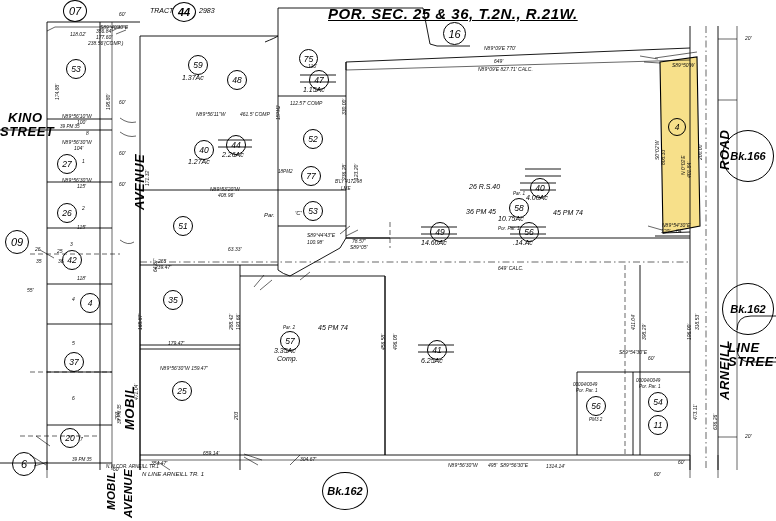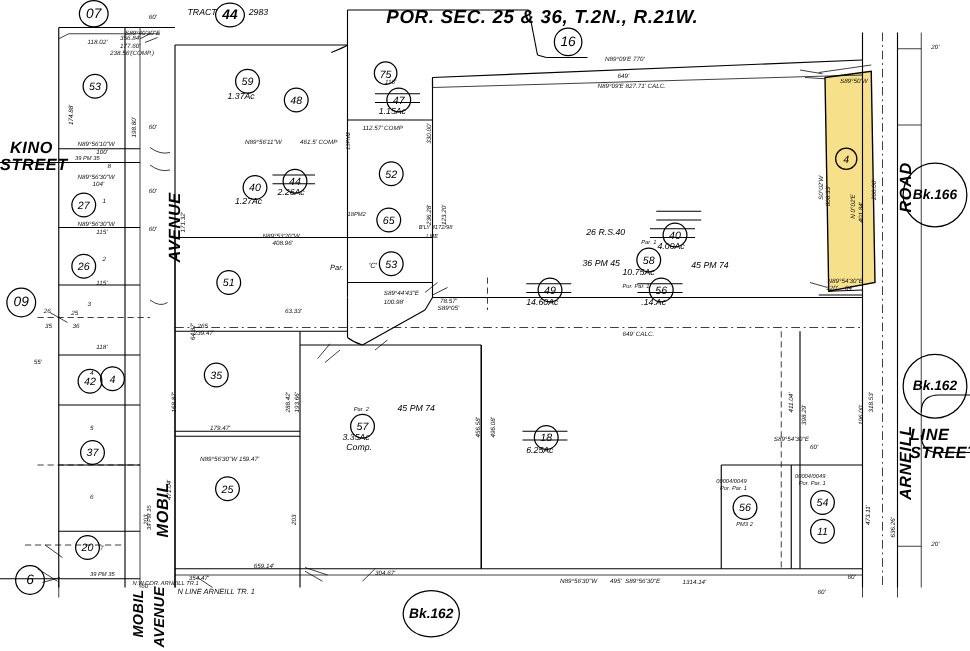--- a/index.html
+++ b/index.html
@@ -175,21 +175,21 @@
     <line class="l" x1="421" y1="227" x2="457" y2="227"></line>
     <line class="l" x1="421" y1="234" x2="457" y2="234"></line>
     <line class="l" x1="510" y1="227" x2="546" y2="227"></line>
     <line class="l" x1="510" y1="234" x2="546" y2="234"></line>
     <line class="l" x1="418" y1="345" x2="454" y2="345"></line>
     <line class="l" x1="418" y1="352" x2="454" y2="352"></line>
     <line class="l" x1="525" y1="169" x2="561" y2="169"></line>
     <line class="l" x1="525" y1="176" x2="561" y2="176"></line>
   </svg>
 
-  <div class="lbl title" style="left:309px;top:5px;">POR. SEC. 25 &amp; 36, T.2N., R.21W.</div>
+  <div class="lbl title" style="left:328px;top:5px;text-decoration:underline;">POR. SEC. 25 &amp; 36, T.2N., R.21W.</div>
   <div class="circ big" style="left:443px;top:22px;width:21px;height:21px;">16</div>
 
   <div class="lbl" style="left:150px;top:7px;font-style:italic;font-size:7px;">TRACT</div>
   <div class="circ big" style="left:172px;top:2px;width:22px;height:18px;font-weight:bold;">44</div>
   <div class="lbl" style="left:199px;top:7px;font-style:italic;font-size:7px;">2983</div>
 
   <div class="lbl street" style="left:8px;top:110px;">KINO</div>
   <div class="lbl street" style="left:0px;top:124px;">STREET</div>
 
   <div class="lbl street rot90" style="left:132px;top:210px;transform:rotate(-90deg);">AVENUE</div>
@@ -213,21 +213,21 @@
   </div>
   <div class="circ" style="left:322px;top:472px;width:44px;height:36px;border-width:1.1px;">
     <span class="bk">Bk.162</span>
   </div>
 
   <div class="circ big" style="left:63px;top:0px;width:22px;height:20px;">07</div>
   <div class="circ" style="left:66px;top:59px;width:18px;height:18px;">53</div>
   <div class="circ" style="left:57px;top:154px;width:18px;height:18px;font-style:italic;">27</div>
   <div class="circ" style="left:57px;top:203px;width:18px;height:18px;">26</div>
   <div class="circ big" style="left:5px;top:230px;width:22px;height:22px;">09</div>
-  <div class="circ" style="left:62px;top:250px;width:18px;height:18px;margin-top:45px;">42</div>
+  <div class="circ" style="left:62px;top:250px;width:18px;height:18px;">42</div>
   <div class="circ" style="left:80px;top:293px;width:18px;height:18px;">4</div>
   <div class="circ" style="left:64px;top:352px;width:18px;height:18px;">37</div>
   <div class="circ" style="left:60px;top:428px;width:18px;height:18px;">20</div>
   <div class="circ big" style="left:12px;top:452px;width:22px;height:22px;">6</div>
 
   <div class="circ" style="left:188px;top:55px;width:18px;height:18px;text-align:right;">59</div>
   <div class="lbl acre" style="left:182px;top:74px;">1.37Ac</div>
 
   <div class="circ" style="left:309px;top:70px;width:18px;height:18px;">47</div>
   <div class="lbl acre" style="left:303px;top:86px;">1.15Ac</div>
@@ -237,21 +237,21 @@
   <div class="circ" style="left:227px;top:70px;width:18px;height:18px;">48</div>
 
   <div class="circ" style="left:194px;top:140px;width:18px;height:18px;">40</div>
   <div class="lbl acre" style="left:188px;top:158px;">1.27Ac</div>
 
   <div class="circ" style="left:226px;top:135px;width:18px;height:18px;">44</div>
   <div class="lbl acre" style="left:222px;top:151px;">2.26Ac</div>
 
   <div class="circ" style="left:303px;top:129px;width:18px;height:18px;">52</div>
 
-  <div class="circ" style="left:301px;top:166px;width:18px;height:18px;">65</div>
+  <div class="circ" style="left:301px;top:166px;width:18px;height:18px;">77</div>
 
   <div class="circ" style="left:173px;top:216px;width:18px;height:18px;">51</div>
 
   <div class="circ" style="left:303px;top:201px;width:18px;height:18px;">53</div>
 
   <div class="circ" style="left:163px;top:290px;width:18px;height:18px;">35</div>
 
   <div class="circ" style="left:172px;top:381px;width:18px;height:18px;">25</div>
 
   <div class="circ" style="left:280px;top:331px;width:18px;height:18px;">57</div>
@@ -266,21 +266,21 @@
   <div class="lbl acre" style="left:498px;top:215px;">10.75Ac</div>
   <div class="lbl tiny" style="left:513px;top:191px;">Par. 1</div>
 
   <div class="circ" style="left:430px;top:222px;width:18px;height:18px;">49</div>
   <div class="lbl acre" style="left:421px;top:239px;">14.60Ac</div>
 
   <div class="circ" style="left:519px;top:222px;width:18px;height:18px;">56</div>
   <div class="lbl acre" style="left:513px;top:239px;">.14.Ac</div>
   <div class="lbl tiny" style="left:498px;top:226px;">Por. Par. 1</div>
 
-  <div class="circ" style="left:427px;top:340px;width:18px;height:18px;">18</div>
+  <div class="circ" style="left:427px;top:340px;width:18px;height:18px;">41</div>
   <div class="lbl acre" style="left:421px;top:357px;">6.25Ac</div>
 
   <div class="circ" style="left:668px;top:118px;width:16px;height:16px;">4</div>
 
   <div class="circ" style="left:586px;top:396px;width:18px;height:18px;">56</div>
   <div class="lbl tiny" style="left:576px;top:388px;">Por. Par. 1</div>
   <div class="lbl tiny" style="left:573px;top:382px;">00004/0049</div>
   <div class="lbl tiny" style="left:589px;top:417px;">PM3 2</div>
 
   <div class="circ" style="left:648px;top:392px;width:18px;height:18px;">54</div>

